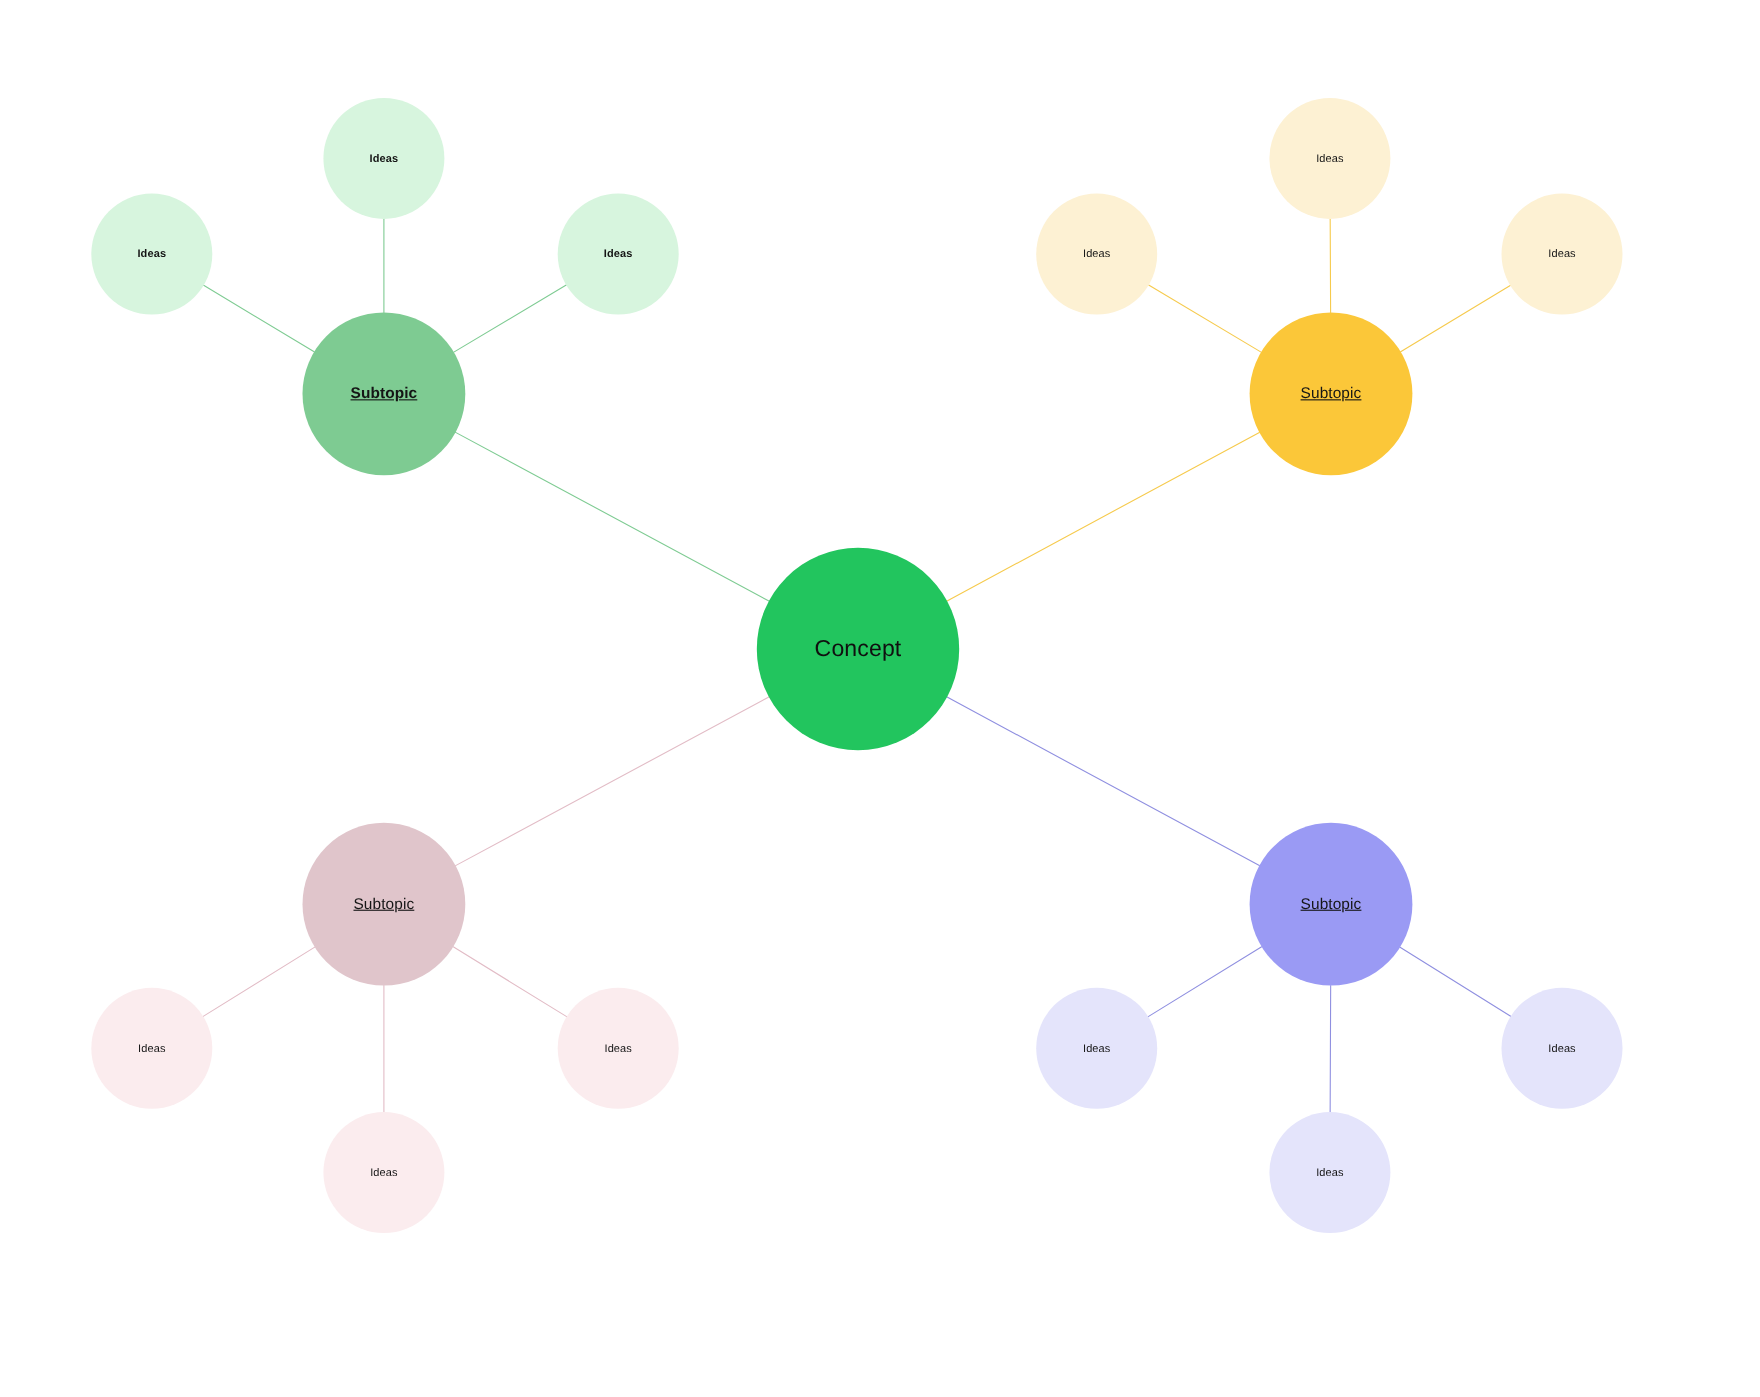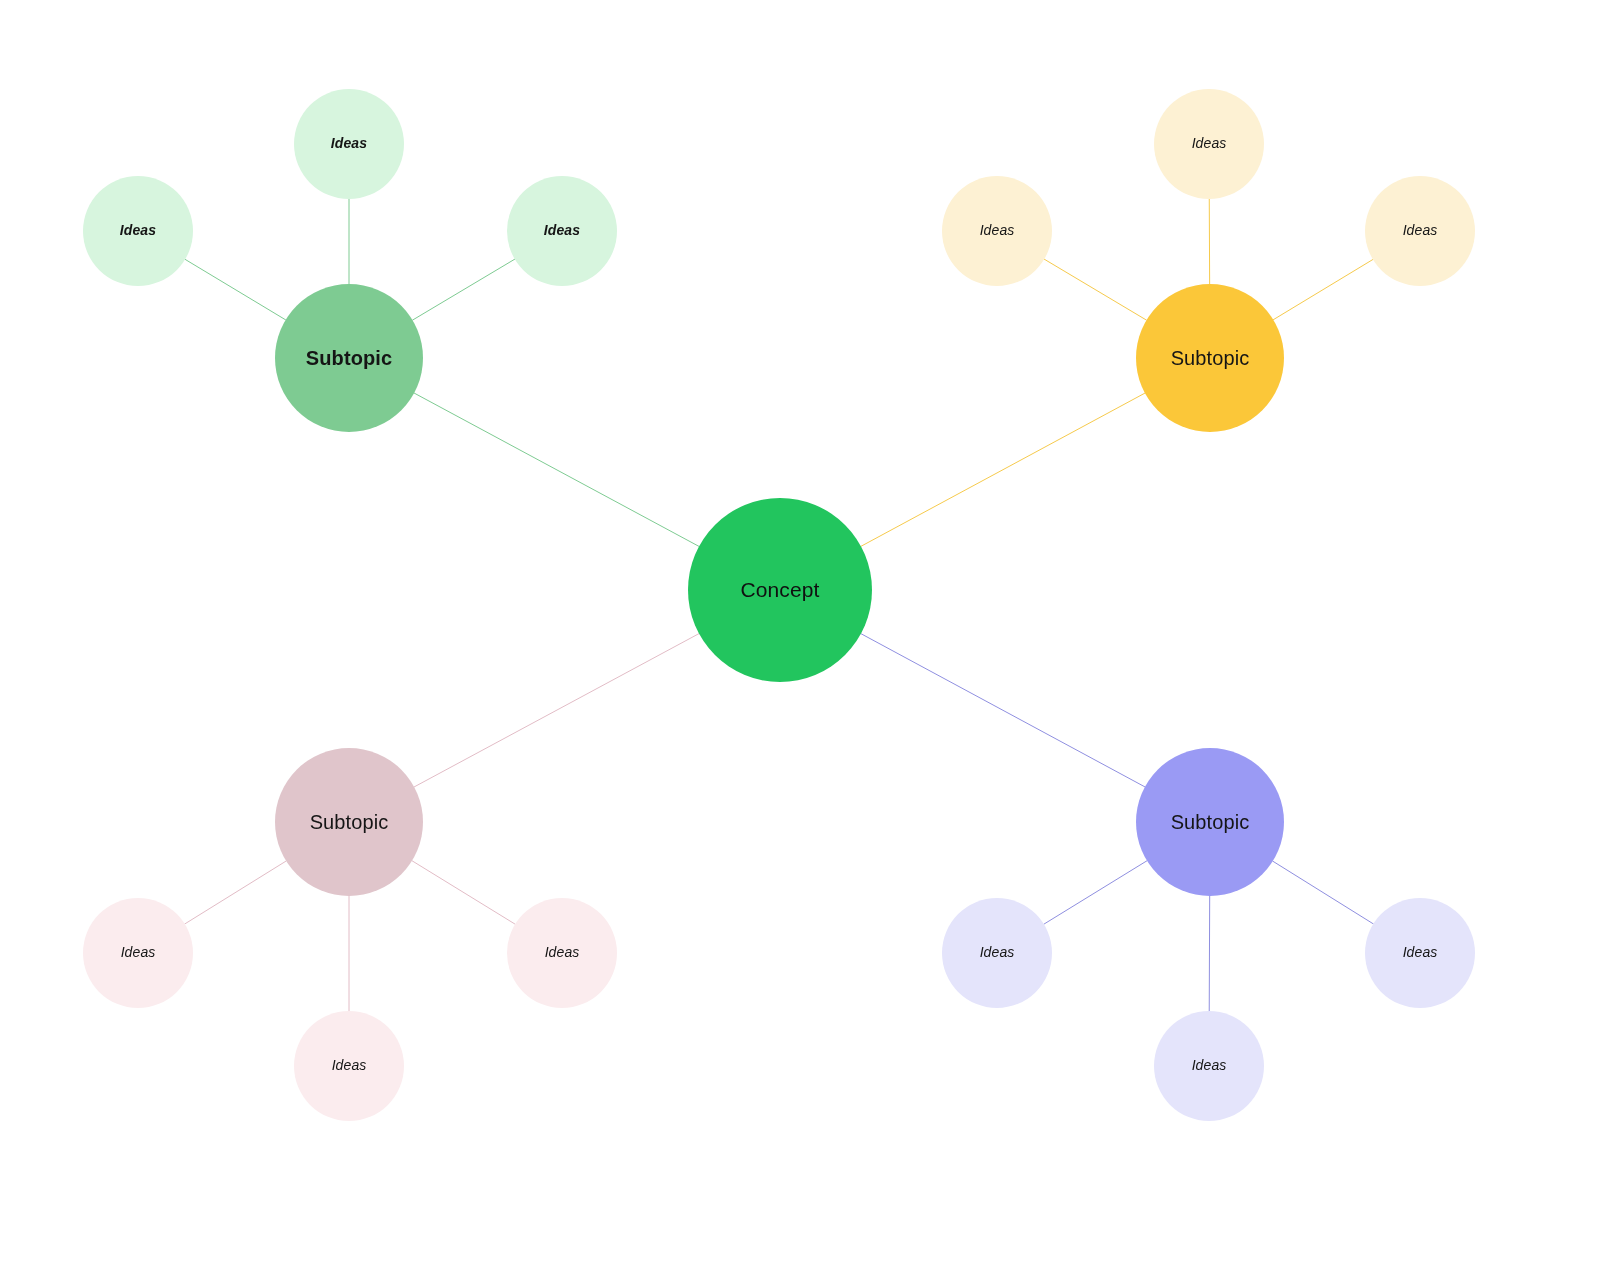--- a/index.html
+++ b/index.html
@@ -35,32 +35,32 @@
     line-height: 1.1;
     color: #151515;
     user-select: none;
   }
   .node-root {
     font-size: 21px;
     font-weight: 400;
     letter-spacing: 0.1px;
   }
   .node-subtopic {
-    font-size: 20px;
+    font-size: 14px;
     font-weight: 400;
     letter-spacing: 0.1px;
+    text-decoration: underline;
   }
   .node-subtopic.bold-label {
     font-weight: 700;
   }
   .node-idea {
-    font-size: 14px;
+    font-size: 10px;
     font-weight: 400;
     letter-spacing: 0.1px;
-    font-style: italic;
   }
   .node-idea.bold-label {
     font-weight: 700;
   }
 </style>
 </head>
 <body>
 
 <div id="canvas">
   <svg id="edges" viewBox="0 0 1600 1270">

